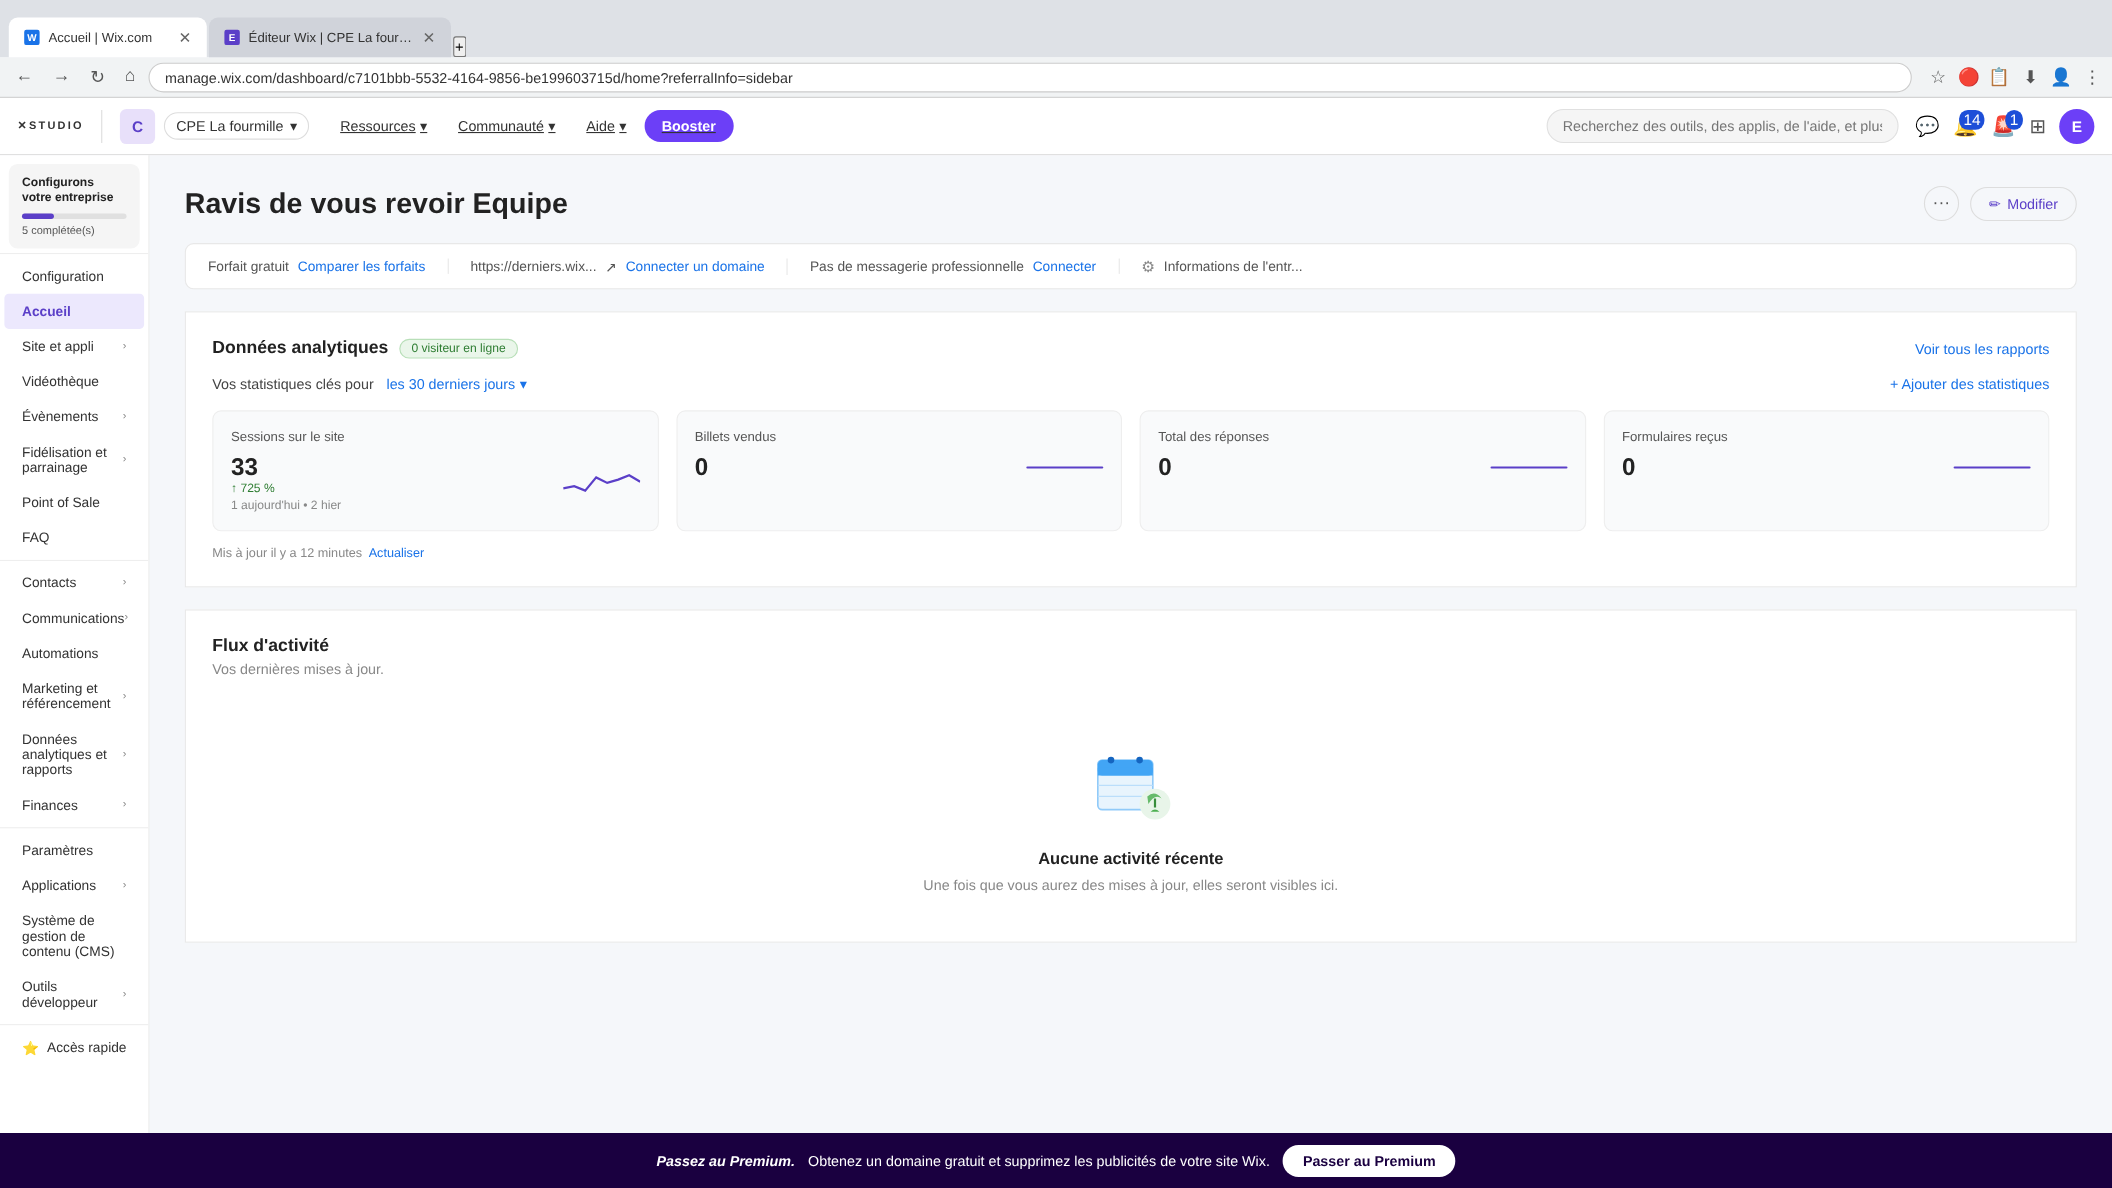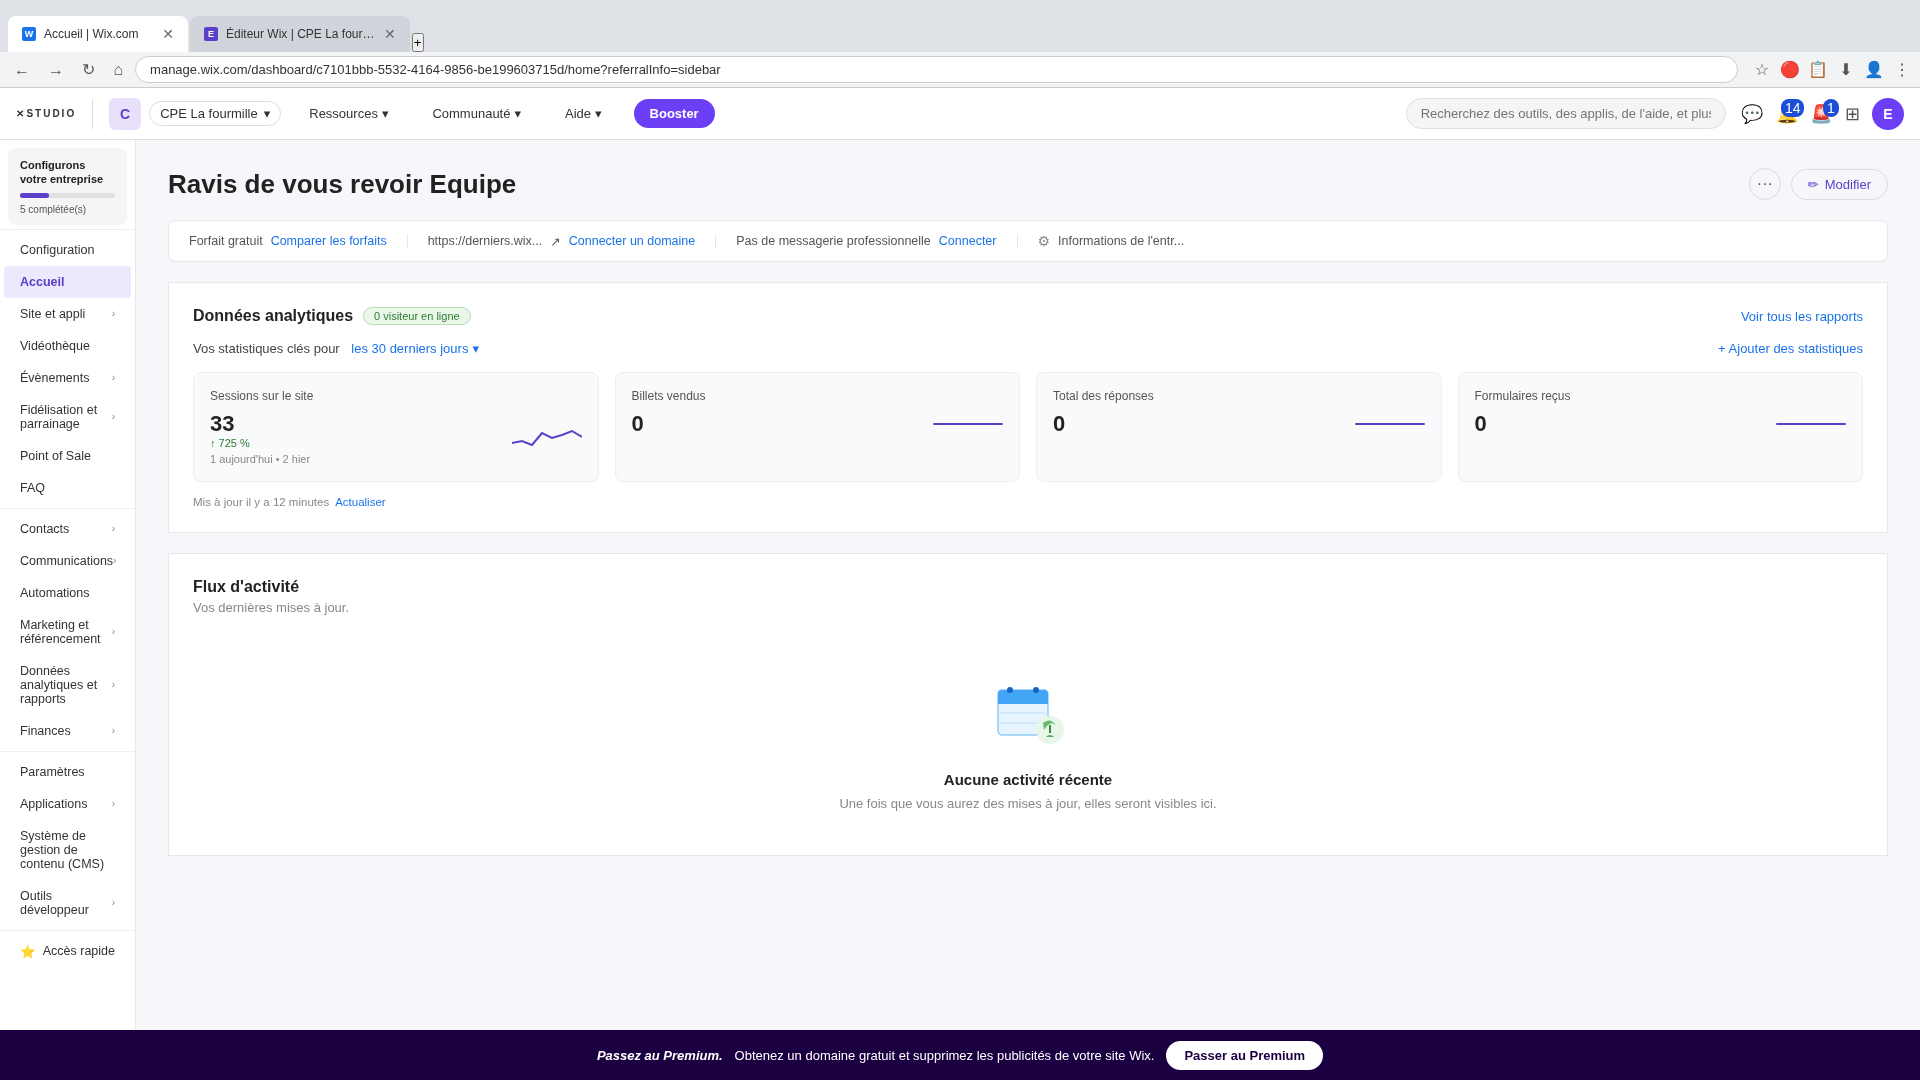--- a/index.html
+++ b/index.html
@@ -16,21 +16,21 @@
     .browser-nav button { background: none; border: none; cursor: pointer; color: #555; font-size: 16px; padding: 4px 6px; border-radius: 50%; }
     .address-bar { flex: 1; background: #fff; border: 1px solid #ccc; border-radius: 20px; padding: 5px 14px; font-size: 13px; color: #333; }
     .nav-icons { display: flex; align-items: center; gap: 8px; margin-left: 8px; }
     .nav-icon { width: 20px; height: 20px; display: flex; align-items: center; justify-content: center; cursor: pointer; color: #555; font-size: 16px; }
 
     
     .app-container { display: flex; flex-direction: column; height: calc(1080px - 52px - 36px); }
     .app-header { background: #fff; height: 52px; display: flex; align-items: center; padding: 0 16px; border-bottom: 1px solid #e0e0e0; gap: 16px; z-index: 10; }
     .logo-area { display: flex; align-items: center; gap: 8px; }
     .site-selector { display: flex; align-items: center; gap: 6px; padding: 4px 10px; border: 1px solid #ddd; border-radius: 20px; cursor: pointer; font-size: 13px; color: #333; }
-    .header-nav { display: flex; align-items: center; gap: 20px; flex: 1; }
+    .header-nav { display: flex; align-items: center; gap: 4px; flex: 1; text-decoration: underline; }
     .header-nav-item { padding: 6px 12px; font-size: 13px; color: #333; cursor: pointer; border-radius: 20px; display: flex; align-items: center; gap: 4px; }
     .booster-btn { background: #6c3ff7; color: #fff; border: none; border-radius: 20px; padding: 7px 16px; font-size: 13px; font-weight: 600; cursor: pointer; }
     .header-search { flex: 1; max-width: 320px; background: #f5f5f5; border: 1px solid #e0e0e0; border-radius: 20px; padding: 7px 14px; font-size: 13px; color: #999; }
     .header-actions { display: flex; align-items: center; gap: 12px; margin-left: auto; }
     .header-icon-btn { background: none; border: none; cursor: pointer; color: #555; font-size: 18px; position: relative; }
     .badge { position: absolute; top: -4px; right: -6px; background: #1d4ed8; color: #fff; font-size: 14px; border-radius: 8px; padding: 1px 4px; min-width: 16px; text-align: center; }
     .avatar { width: 32px; height: 32px; border-radius: 50%; background: #6c3ff7; display: flex; align-items: center; justify-content: center; color: #fff; font-size: 14px; font-weight: 600; }
 
     
     .main-layout { display: flex; flex: 1; overflow: hidden; }

